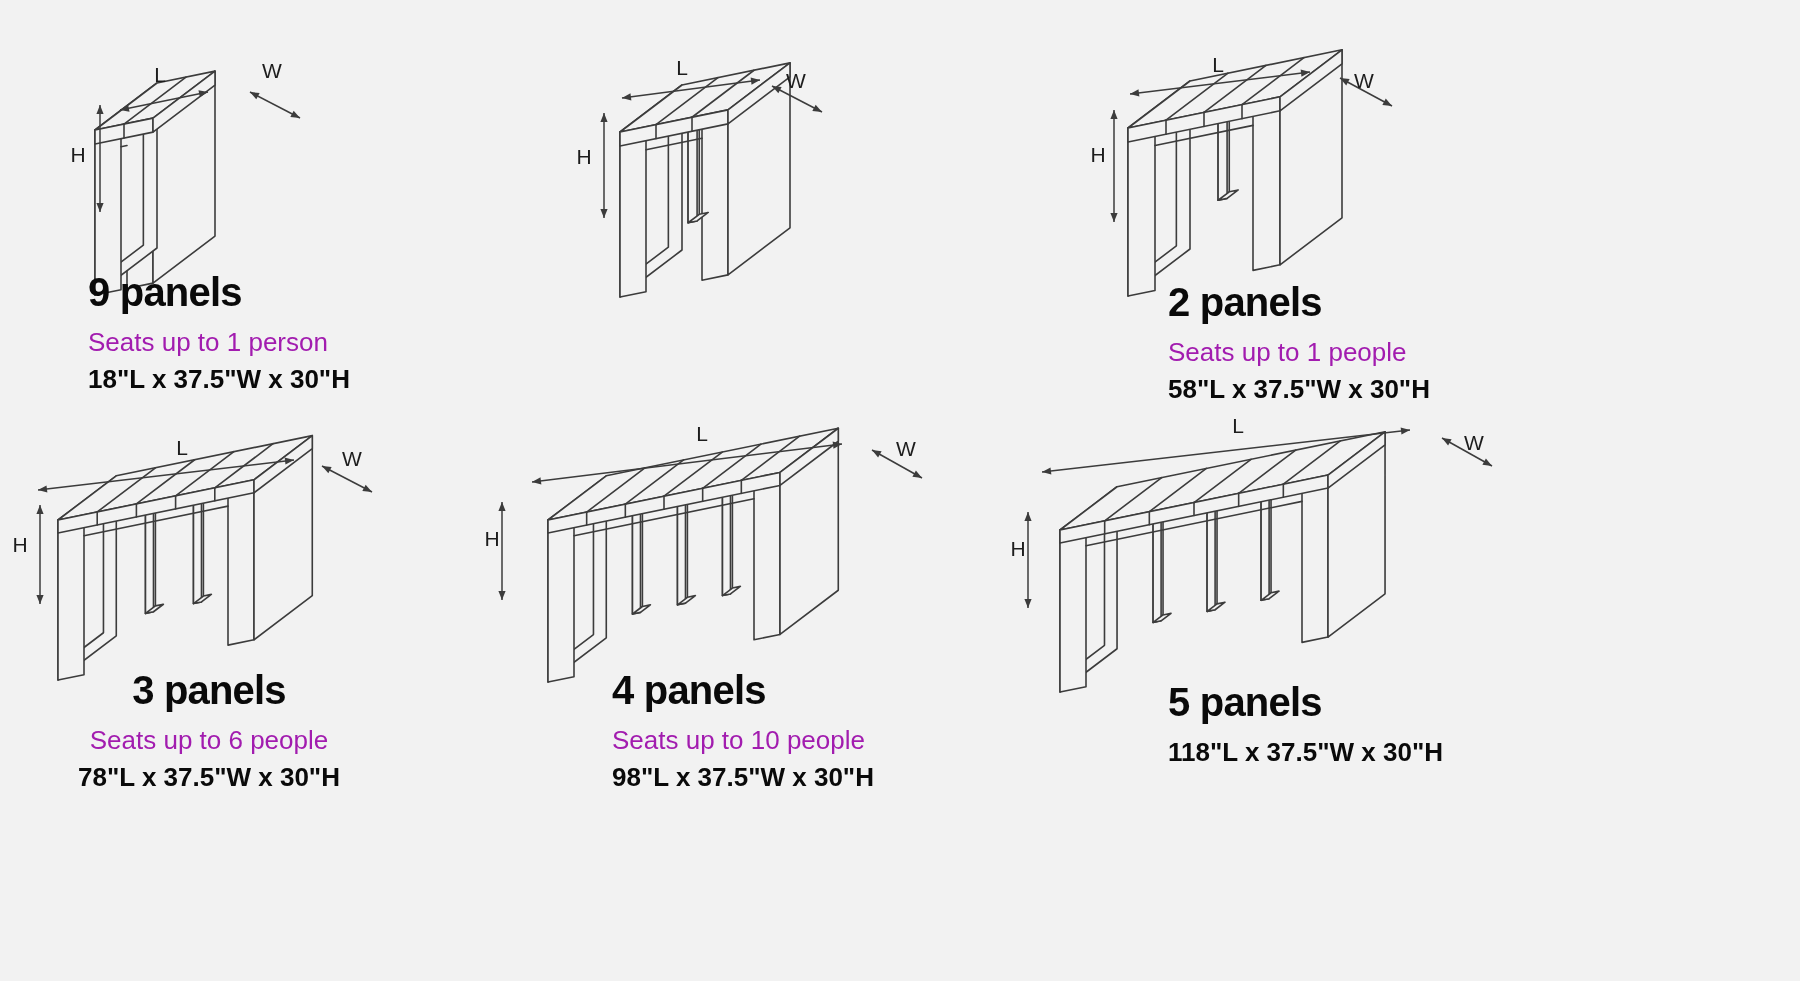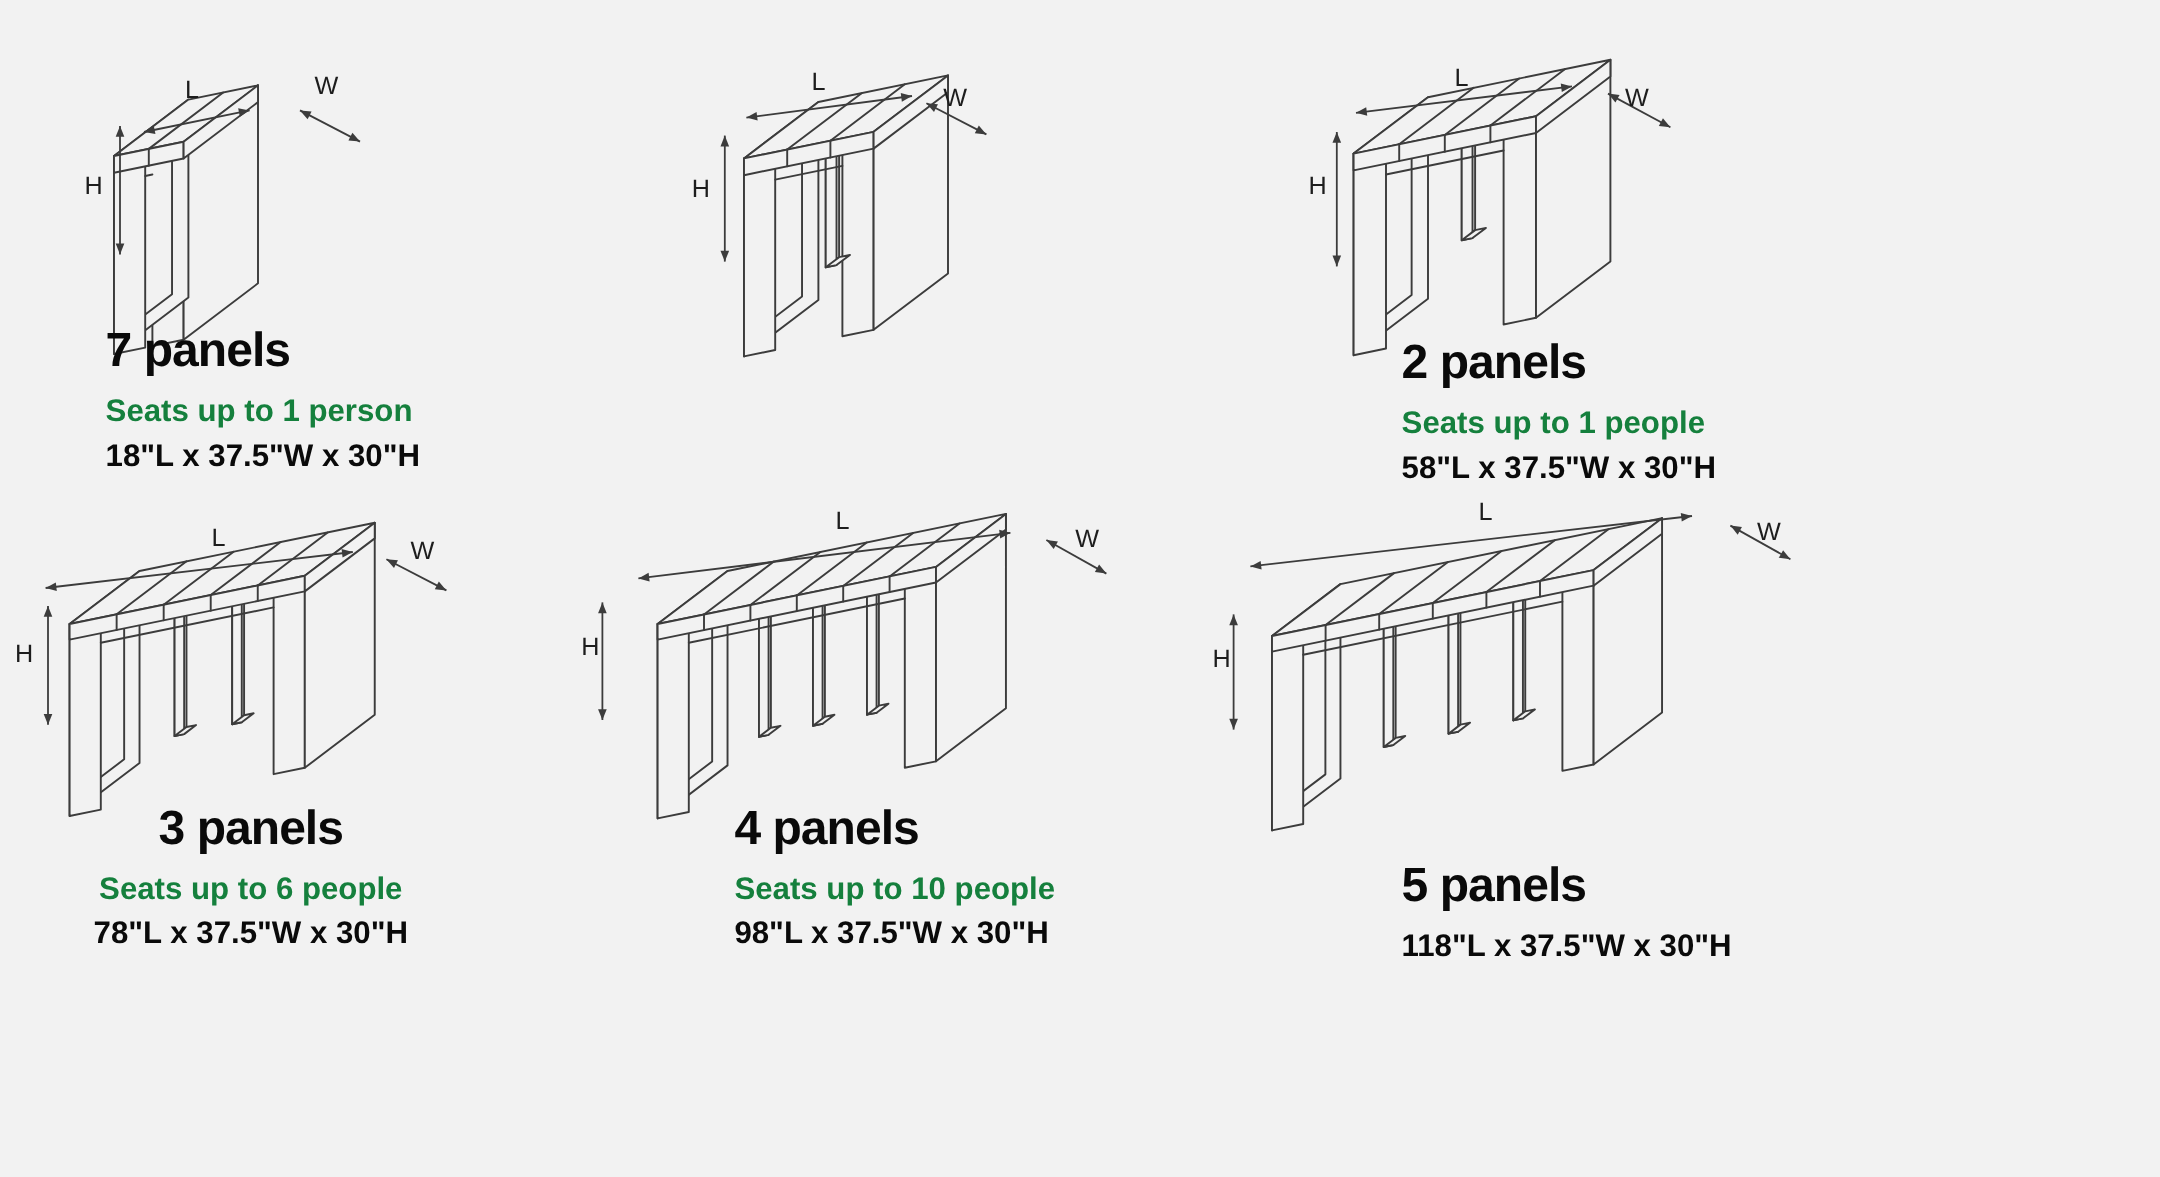--- a/index.html
+++ b/index.html
@@ -34,22 +34,22 @@
     font-size: 40px;
     font-weight: bold;
     color: #0a0a0a;
     letter-spacing: -0.8px;
     line-height: 1.0;
     margin: 0 0 14px 0;
     white-space: nowrap;
   }
   .seats {
     font-size: 26px;
-    font-weight: 700;
-    color: #15803d;
+    font-weight: 400;
+    color: #a21caf;
     line-height: 1.25;
     margin: 0 0 4px 0;
     white-space: nowrap;
   }
   .dims {
     font-size: 26px;
     font-weight: bold;
     color: #0a0a0a;
     line-height: 1.25;
     margin: 0;
@@ -107,21 +107,21 @@
         <polygon class="ahead" points="300.00,118.00 293.68,110.65 290.35,117.04"></polygon>
         <polygon class="ahead" points="250.00,92.00 256.32,99.35 259.65,92.96"></polygon>
         <line class="arrow" x1="100.00" y1="105.00" x2="100.00" y2="212.00"></line>
         <polygon class="ahead" points="100.00,212.00 103.60,203.00 96.40,203.00"></polygon>
         <polygon class="ahead" points="100.00,105.00 96.40,114.00 103.60,114.00"></polygon>
         <text class="dim-label" x="160" y="82" text-anchor="middle">L</text>
         <text class="dim-label" x="272" y="78" text-anchor="middle">W</text>
         <text class="dim-label" x="78" y="162" text-anchor="middle">H</text>
       </svg>
       <div class="card-text" style="left: 88px; top: 272px;">
-        <div class="title">7 panels</div>
+        <div class="title">9 panels</div>
         <div class="seats">Seats up to 1 person</div>
         <div class="dims">18"L x 37.5"W x 30"H</div>
       </div>
     </div>
     <div class="card" style="left: 0px; top: 0px; width: 1800px; height: 981px; pointer-events: none;">
       <svg class="diagram" width="1800" height="981" viewBox="0 0 1800 981" style="position: absolute; left: 0px; top: 0px;">
         <polygon class="face" points="702.00,115.19 728.00,109.86 728.00,274.86 702.00,280.19"></polygon>
         <polygon class="face" points="728.00,109.86 790.00,62.86 790.00,227.86 728.00,274.86"></polygon>
         <polygon class="face" points="688.10,130.75 699.26,122.29 699.26,214.29 688.10,222.75"></polygon>
         <polygon class="face" points="688.10,130.75 697.10,128.91 697.10,220.91 688.10,222.75"></polygon>
@@ -319,18 +319,18 @@
         <line class="arrow" x1="1442.00" y1="438.00" x2="1492.00" y2="466.00"></line>
         <polygon class="ahead" points="1492.00,466.00 1485.91,458.46 1482.39,464.74"></polygon>
         <polygon class="ahead" points="1442.00,438.00 1448.09,445.54 1451.61,439.26"></polygon>
         <line class="arrow" x1="1028.00" y1="512.00" x2="1028.00" y2="608.00"></line>
         <polygon class="ahead" points="1028.00,608.00 1031.60,599.00 1024.40,599.00"></polygon>
         <polygon class="ahead" points="1028.00,512.00 1024.40,521.00 1031.60,521.00"></polygon>
         <text class="dim-label" x="1238" y="433" text-anchor="middle">L</text>
         <text class="dim-label" x="1474" y="450" text-anchor="middle">W</text>
         <text class="dim-label" x="1018" y="556" text-anchor="middle">H</text>
       </svg>
-      <div class="card-text" style="left: 1168px; top: 682px; margin-top: 36px;">
+      <div class="card-text" style="left: 1168px; top: 682px;">
         <div class="title">5 panels</div>
         <div class="dims">118"L x 37.5"W x 30"H</div>
       </div>
     </div>
   </div>
 
 </body></html>

